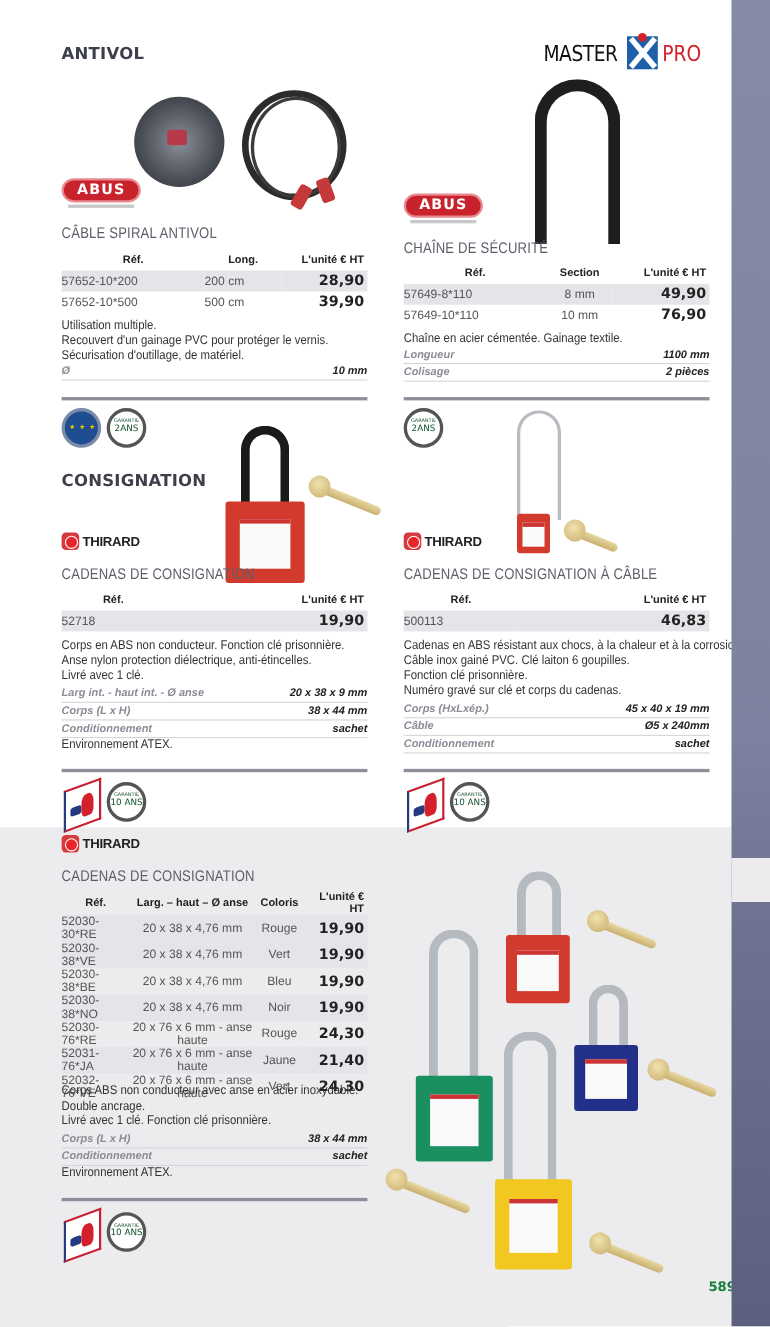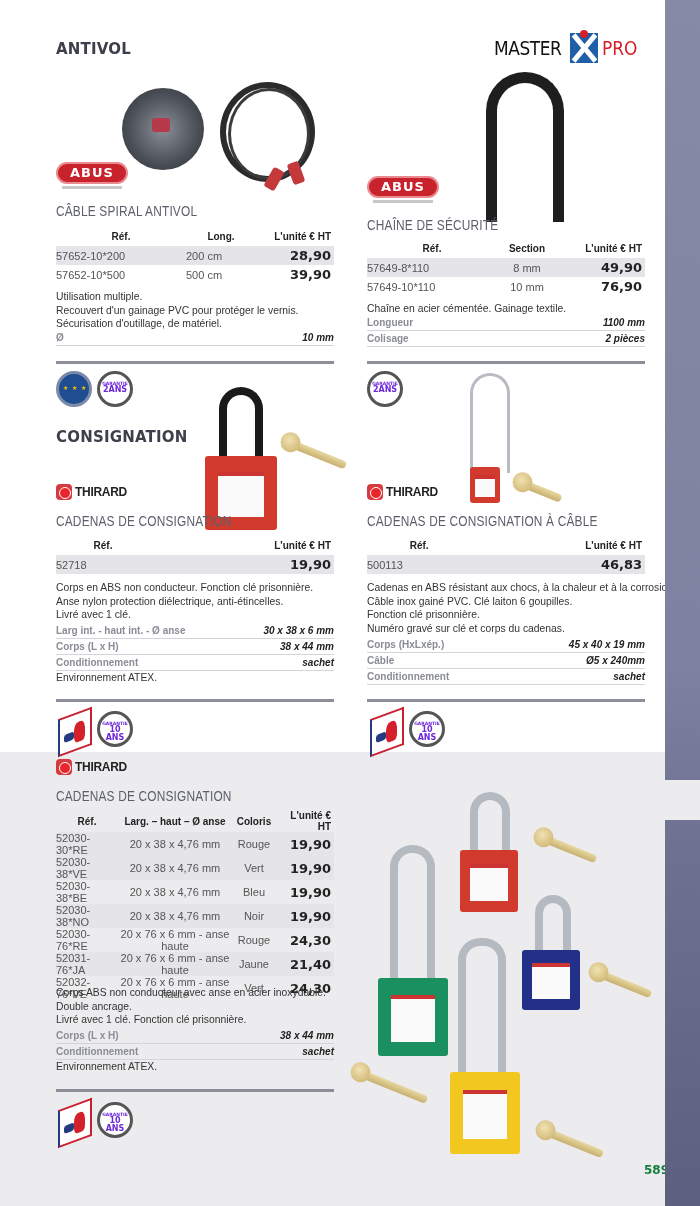--- a/index.html
+++ b/index.html
@@ -38,29 +38,29 @@
   table.spec th { font-weight: bold; text-align: center; font-size: 10px; color: #222; height: 20px; }
   table.spec td { height: 19px; color: #555; }
   table.spec tr.shade td { background: #e4e4e9; }
   table.spec .price { font-family: "DejaVu Sans", sans-serif; font-weight: bold; font-size: 13px; color: #222; text-align: right; padding-right: 3px; }
   table.spec th.r { text-align: right; padding-right: 3px; }
   table.spec .c { text-align: center; }
 
   .desc { position: absolute; font-size: 11.5px; color: #333; line-height: 13.5px; transform: scaleX(0.9); transform-origin: left; white-space: nowrap; }
 
   .attr { position: absolute; display: flex; justify-content: space-between; font-size: 10px; border-bottom: 1px solid #d4d4da; height: 15px; line-height: 14px; }
-  .attr .k { color: #8a8c96; font-weight: bold; }
+  .attr .k { color: #8a8c96; font-style: italic; font-weight: bold; }
   .attr .v { color: #222; font-style: italic; font-weight: bold; }
 
   .rule { position: absolute; height: 3px; background: #8c8e99; }
 
   .badge { position: absolute; border-radius: 50%; }
   .badge-eu { width: 36px; height: 36px; background: #1f4d92; border: 3px solid #7a8aa8; }
   .badge-eu:after { content: "★ ★ ★"; position: absolute; left: 4px; top: 10px; color: #f2c400; font-size: 6px; letter-spacing: 1px; }
-  .badge-gar { width: 36px; height: 36px; border: 3px solid #555; background: #fff; text-align: center; font-family: "DejaVu Sans", sans-serif; font-weight: bold; color: #6d28d9; }
+  .badge-gar { width: 36px; height: 36px; border: 3px solid #555; background: #fff; text-align: center; font-family: "DejaVu Sans", sans-serif; font-weight: normal; color: #14532d; }
   .badge-gar .s { font-size: 4.5px; display: block; margin-top: 7px; }
   .badge-gar .b { font-size: 8px; display: block; line-height: 8px; }
   .badge-fr { position: absolute; width: 34px; height: 38px; border: 2px solid #c82030; border-right-color: #c82030; border-left-color: #253b80; transform: skewY(-20deg); background: #fff; }
   .badge-fr:after { content: ""; position: absolute; left: 14px; top: 8px; width: 11px; height: 20px; background: #d4202a; border-radius: 40% 40% 30% 30%; }
   .badge-fr:before { content: ""; position: absolute; left: 4px; top: 16px; width: 10px; height: 8px; background: #253b80; border-radius: 30%; }
   .cable-coil { position: absolute; left: 220px; top: 82px; width: 95px; height: 100px; border: 6px solid #2b2b2b; border-radius: 50%; }
   .cable-coil2 { position: absolute; left: 228px; top: 88px; width: 82px; height: 92px; border: 3px solid #3b3b3b; border-radius: 50%; }
   .cable-end { position: absolute; width: 12px; height: 22px; background: #c43a3a; border-radius: 3px; }
   .circle-photo { position: absolute; left: 122px; top: 88px; width: 82px; height: 82px; border-radius: 50%; background: radial-gradient(circle at 50% 50%, #8a8f98 0%, #4a4e56 60%, #2a2c30 100%); }
   .circle-photo:after { content: ""; position: absolute; left: 30px; top: 30px; width: 18px; height: 14px; background: #b63a4a; border-radius: 3px; }
@@ -203,21 +203,21 @@
     </tr>
   </tbody>
     </table>
   <div class="desc" style="left:56px;top:581px;">
     <div>Corps en ABS non conducteur. Fonction clé prisonnière.</div>
     <div>Anse nylon protection diélectrique, anti-étincelles.</div>
     <div>Livré avec 1 clé.</div>
   </div>
   <div class="attr" style="left:56px;top:624px;width:278px;">
     <span class="k">Larg int. - haut int. - Ø anse</span>
-    <span class="v">30 x 38 x 6 mm</span>
+    <span class="v">20 x 38 x 9 mm</span>
   </div>
   <div class="attr" style="left:56px;top:640px;width:278px;">
     <span class="k">Corps (L x H)</span>
     <span class="v">38 x 44 mm</span>
   </div>
   <div class="attr" style="left:56px;top:656px;width:278px;">
     <span class="k">Conditionnement</span>
     <span class="v">sachet</span>
   </div>
   <div class="desc" style="left:56px;top:671px;">Environnement ATEX.</div>

